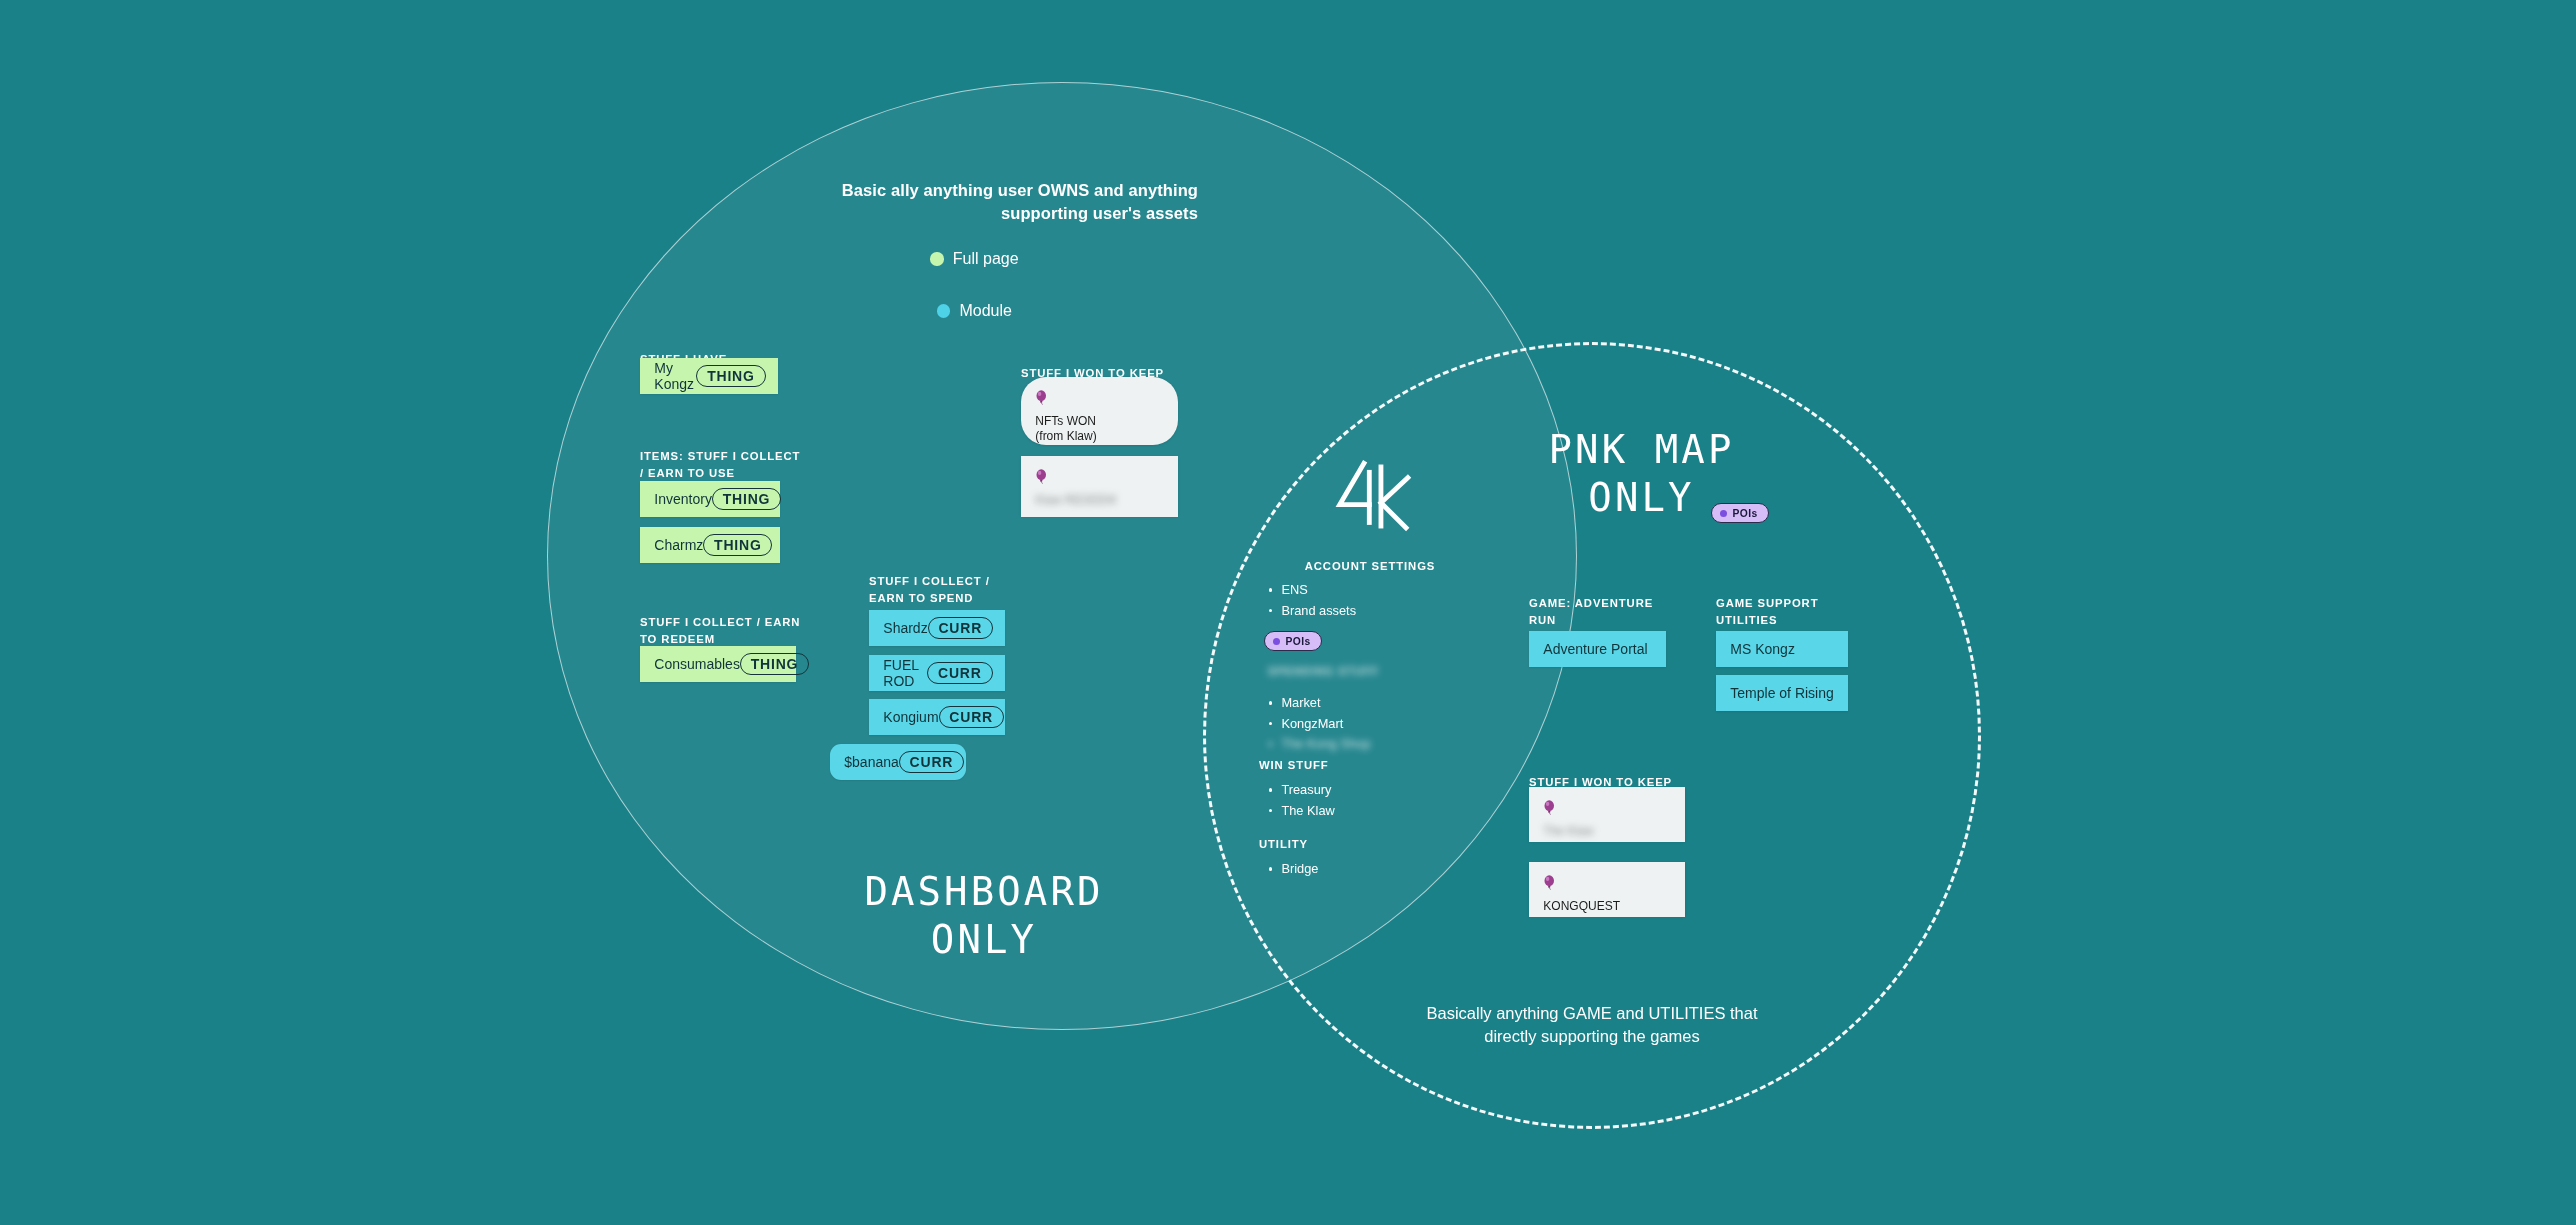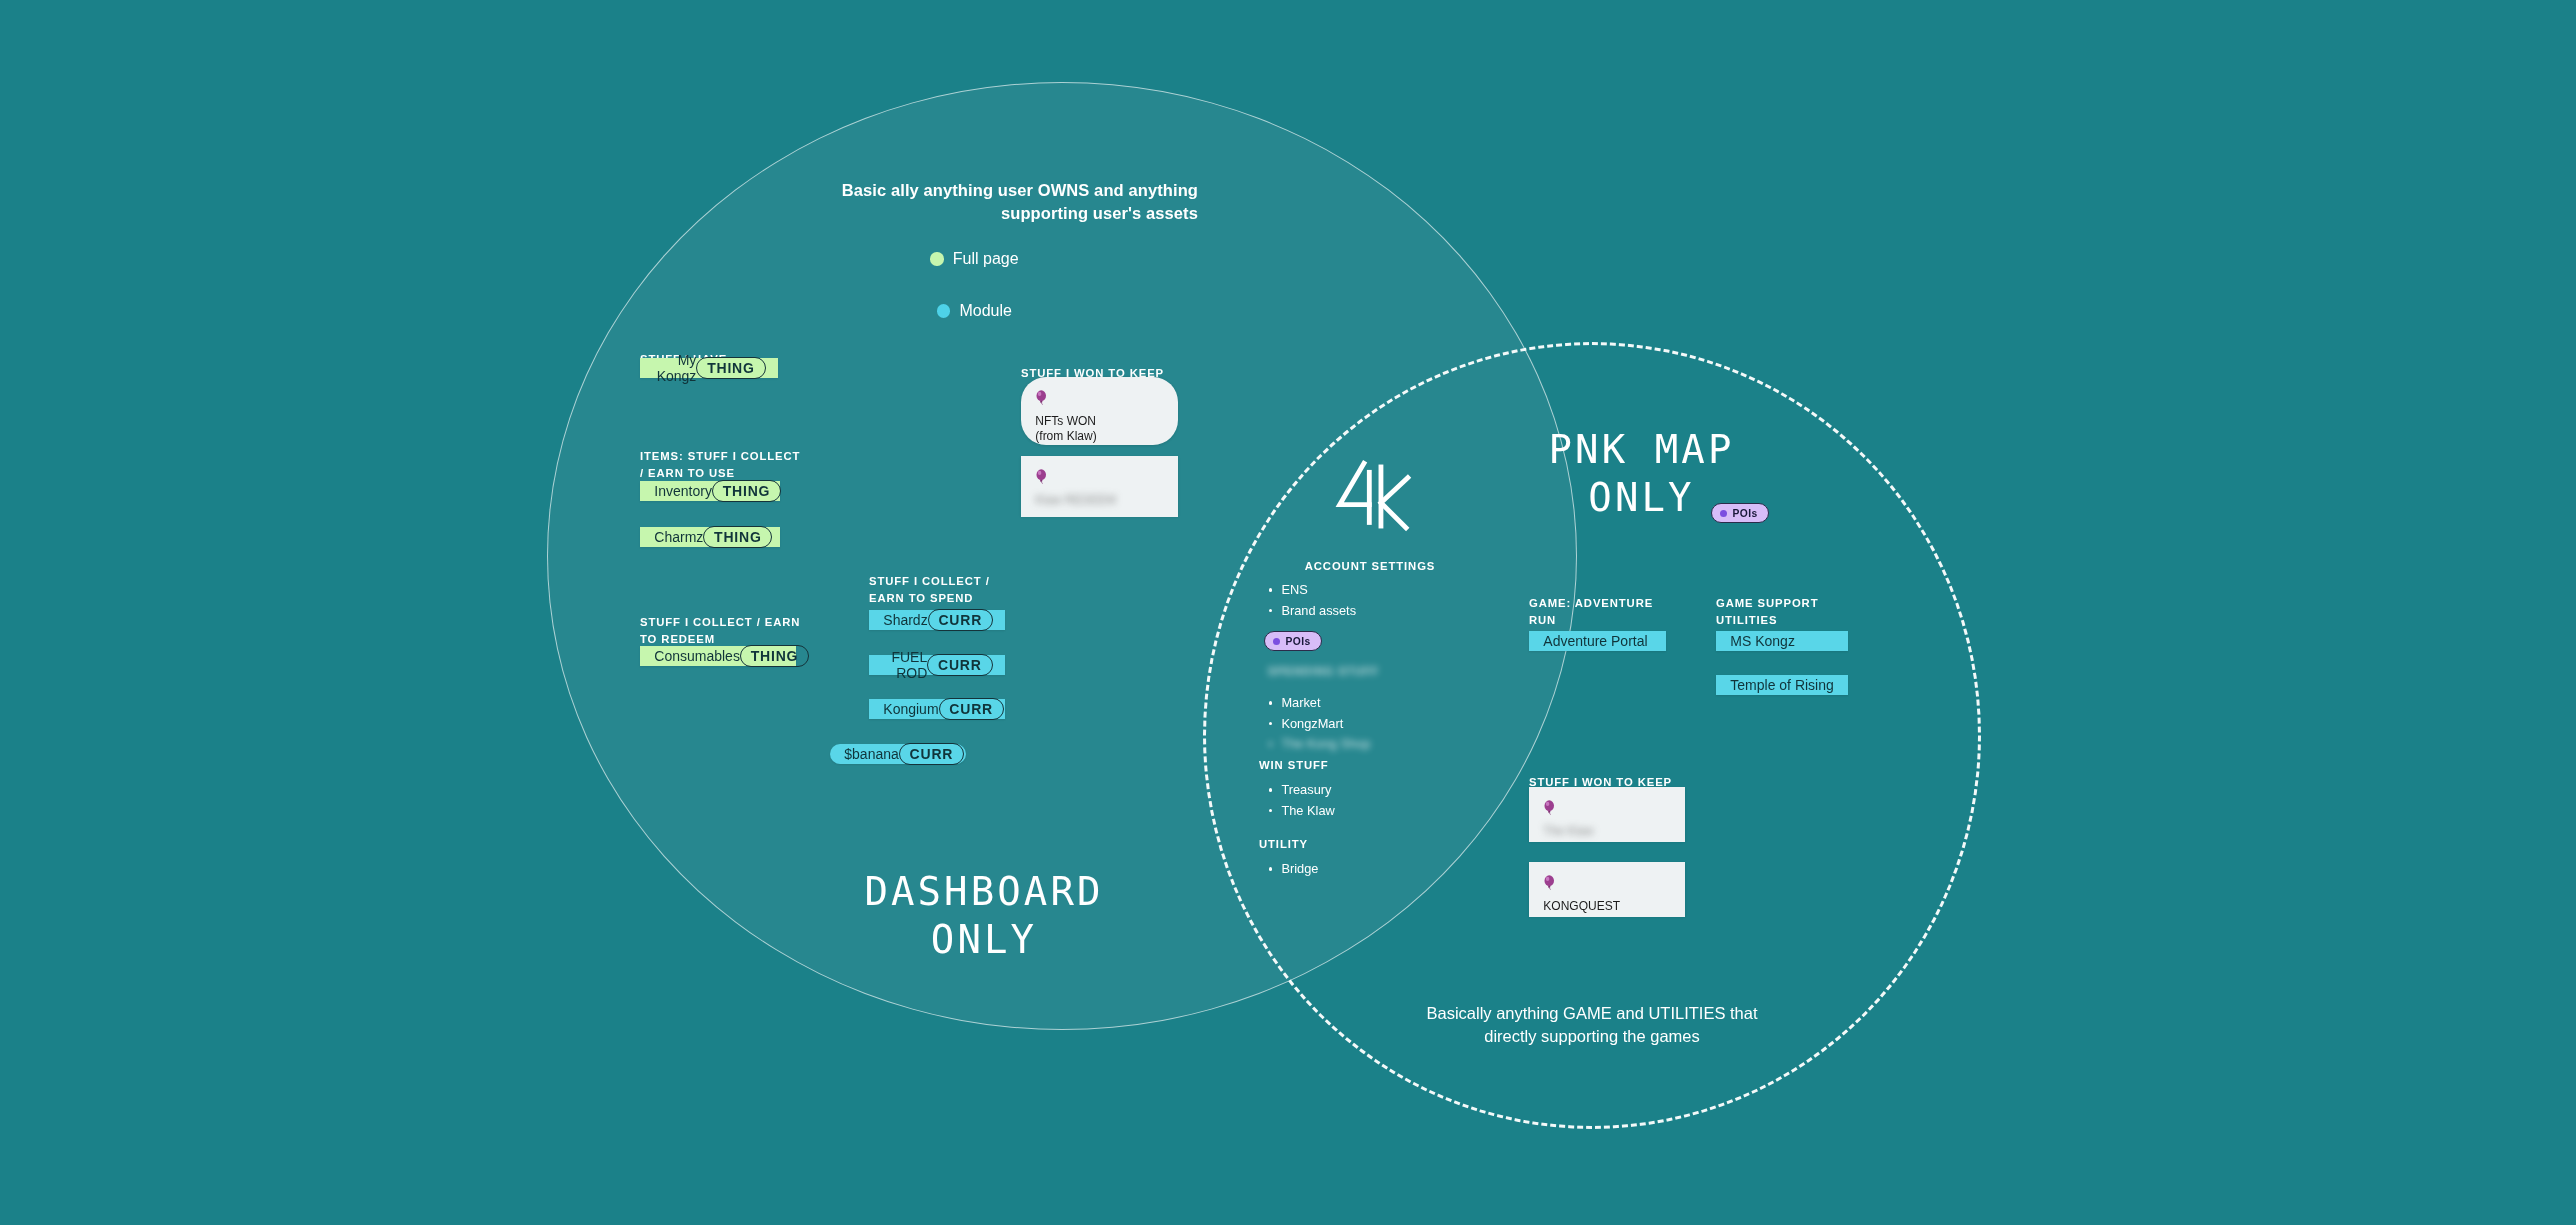--- a/index.html
+++ b/index.html
@@ -81,27 +81,26 @@
     text-transform: uppercase;
     white-space: pre-line;
     margin-top: 11px;
   }
 
   .pill {
     position: absolute;
     display: flex;
     align-items: center;
     justify-content: space-between;
-    height: 20px;
+    height: 36px;
     padding: 0 12.5px 0 14.3px;
     color: #10343a;
     font-size: 14px;
     font-weight: 400;
     box-shadow: 0 0.9px 1.8px rgba(0,0,0,.09);
-    text-align: right;
   }
   .pill.thing { background: #c6f6ae; }
   .pill.curr  { background: #59d6e8; }
   .pill .tag {
     border: 1.3px solid #14333a;
     border-radius: 894px;
     padding: 3.1px 9.8px;
     font-size: 14px;
     font-weight: 700;
     letter-spacing: 0.8px;

